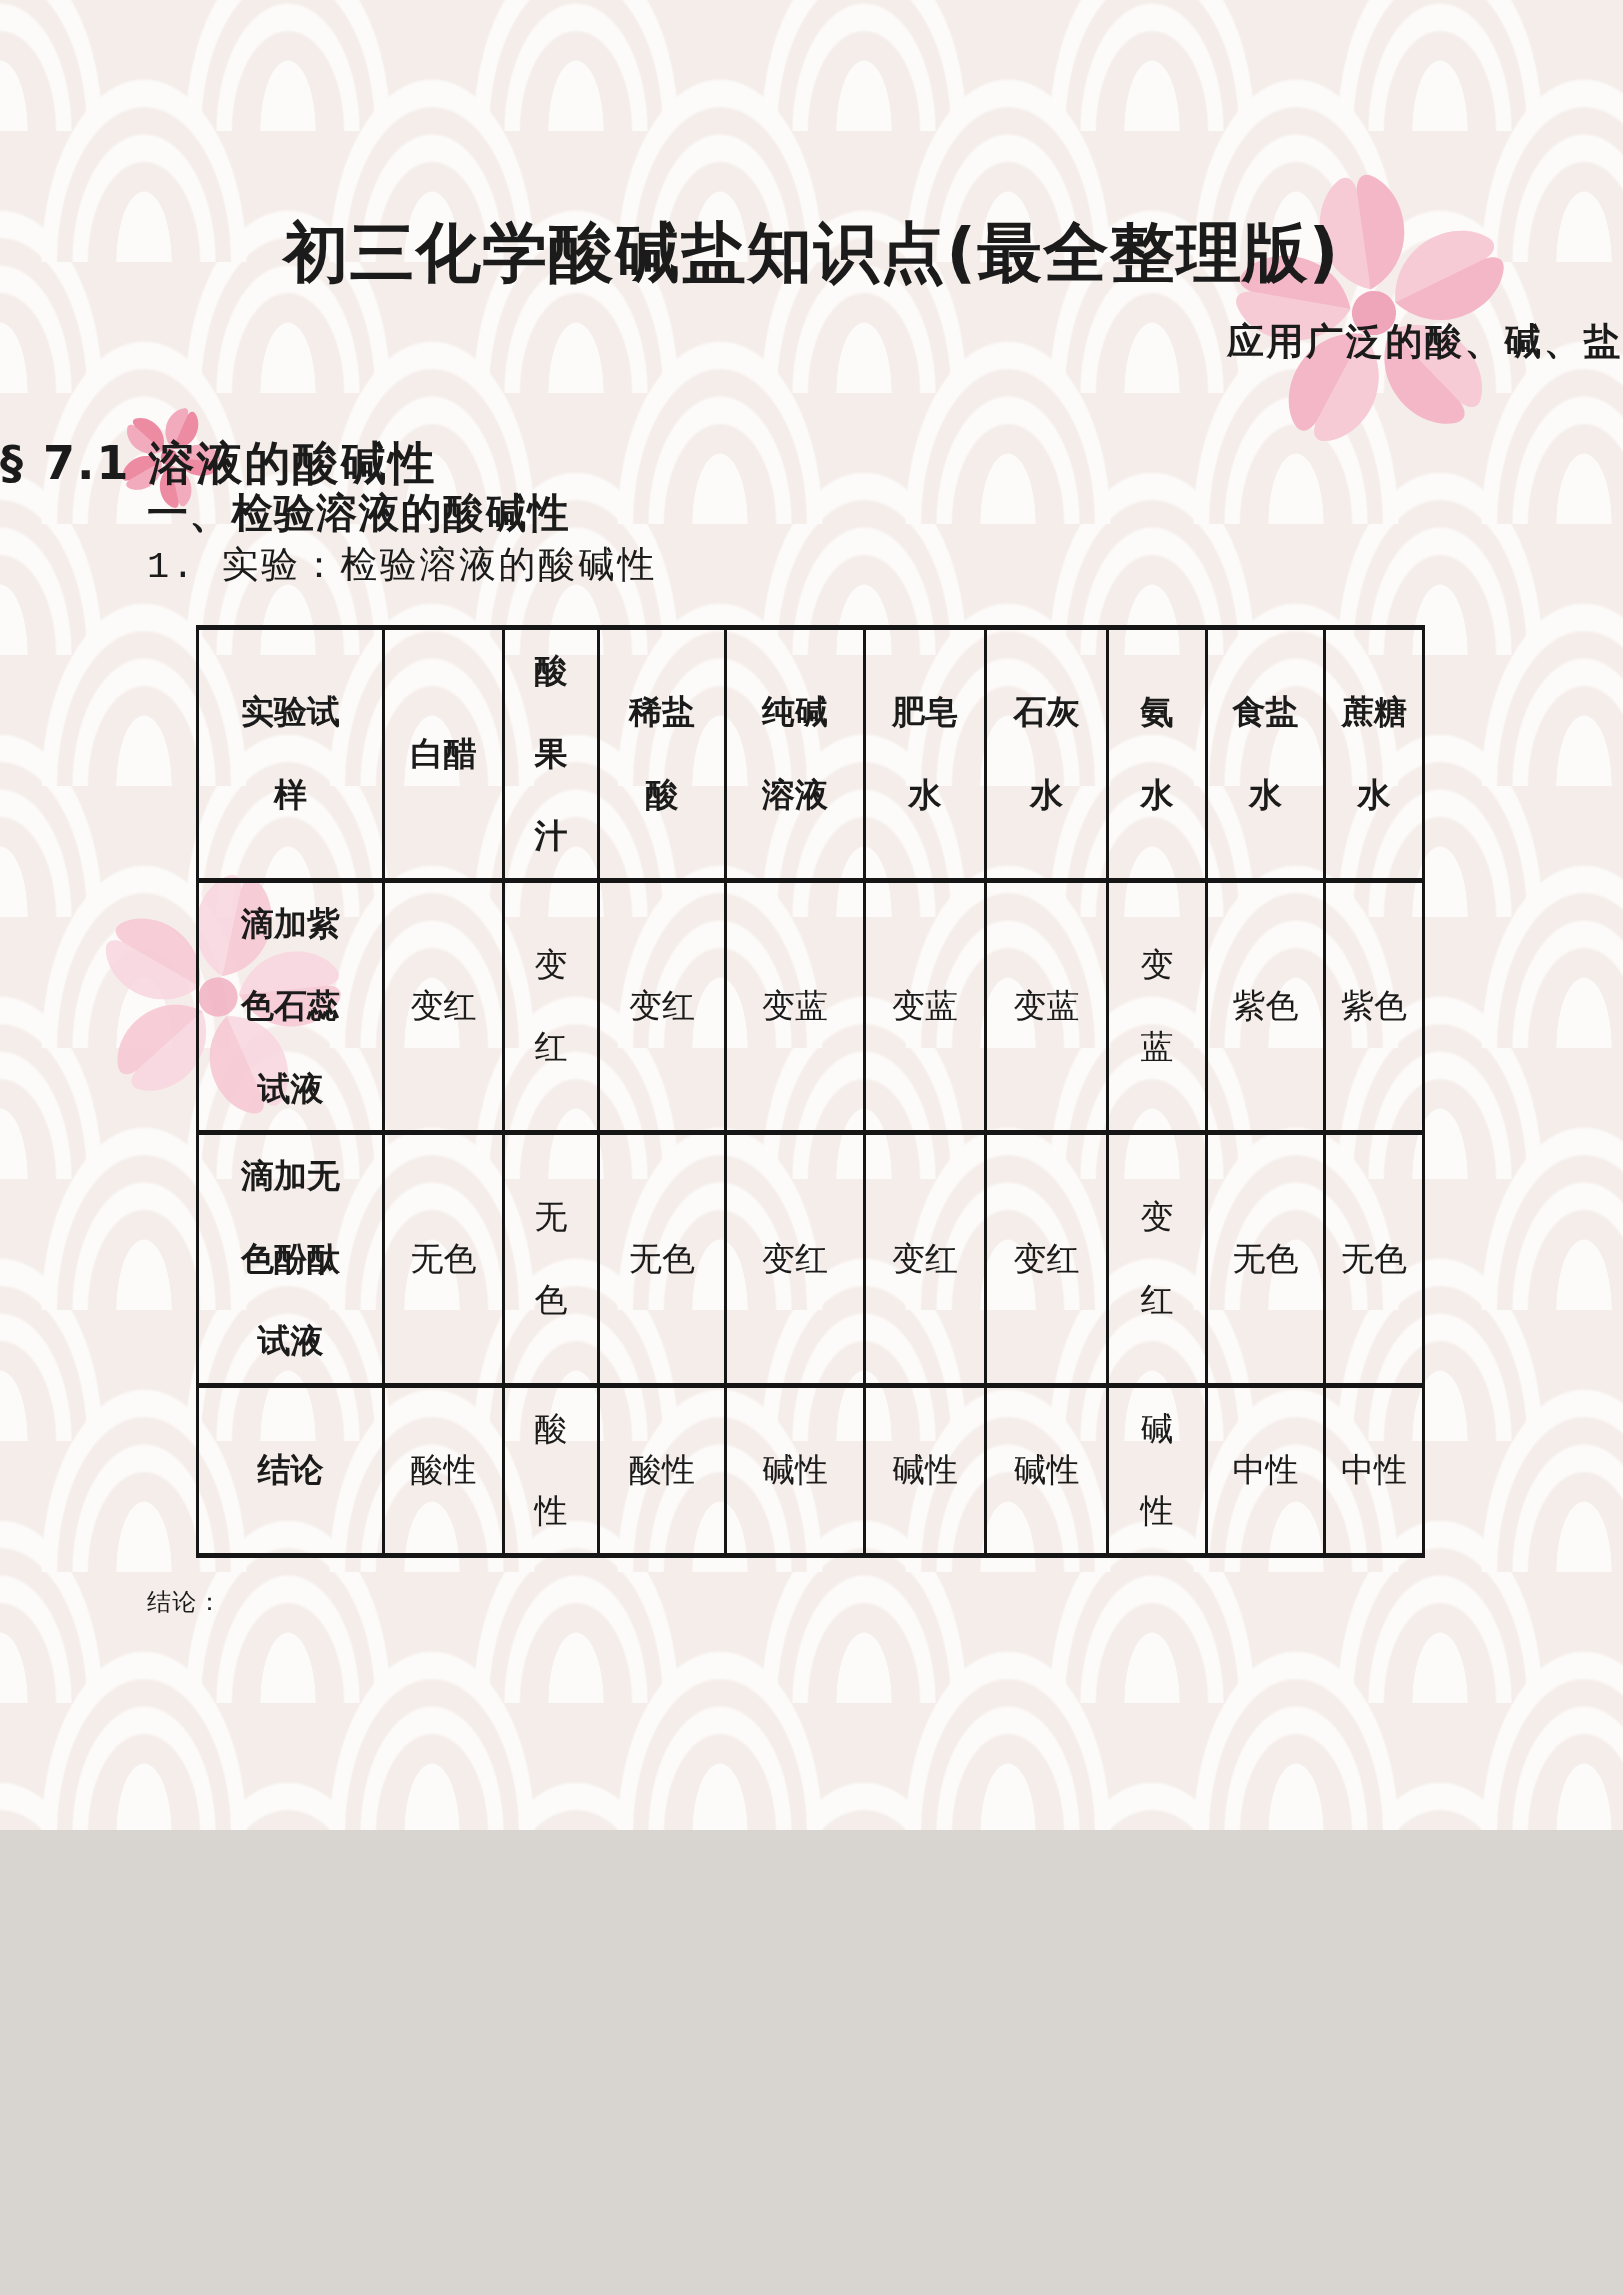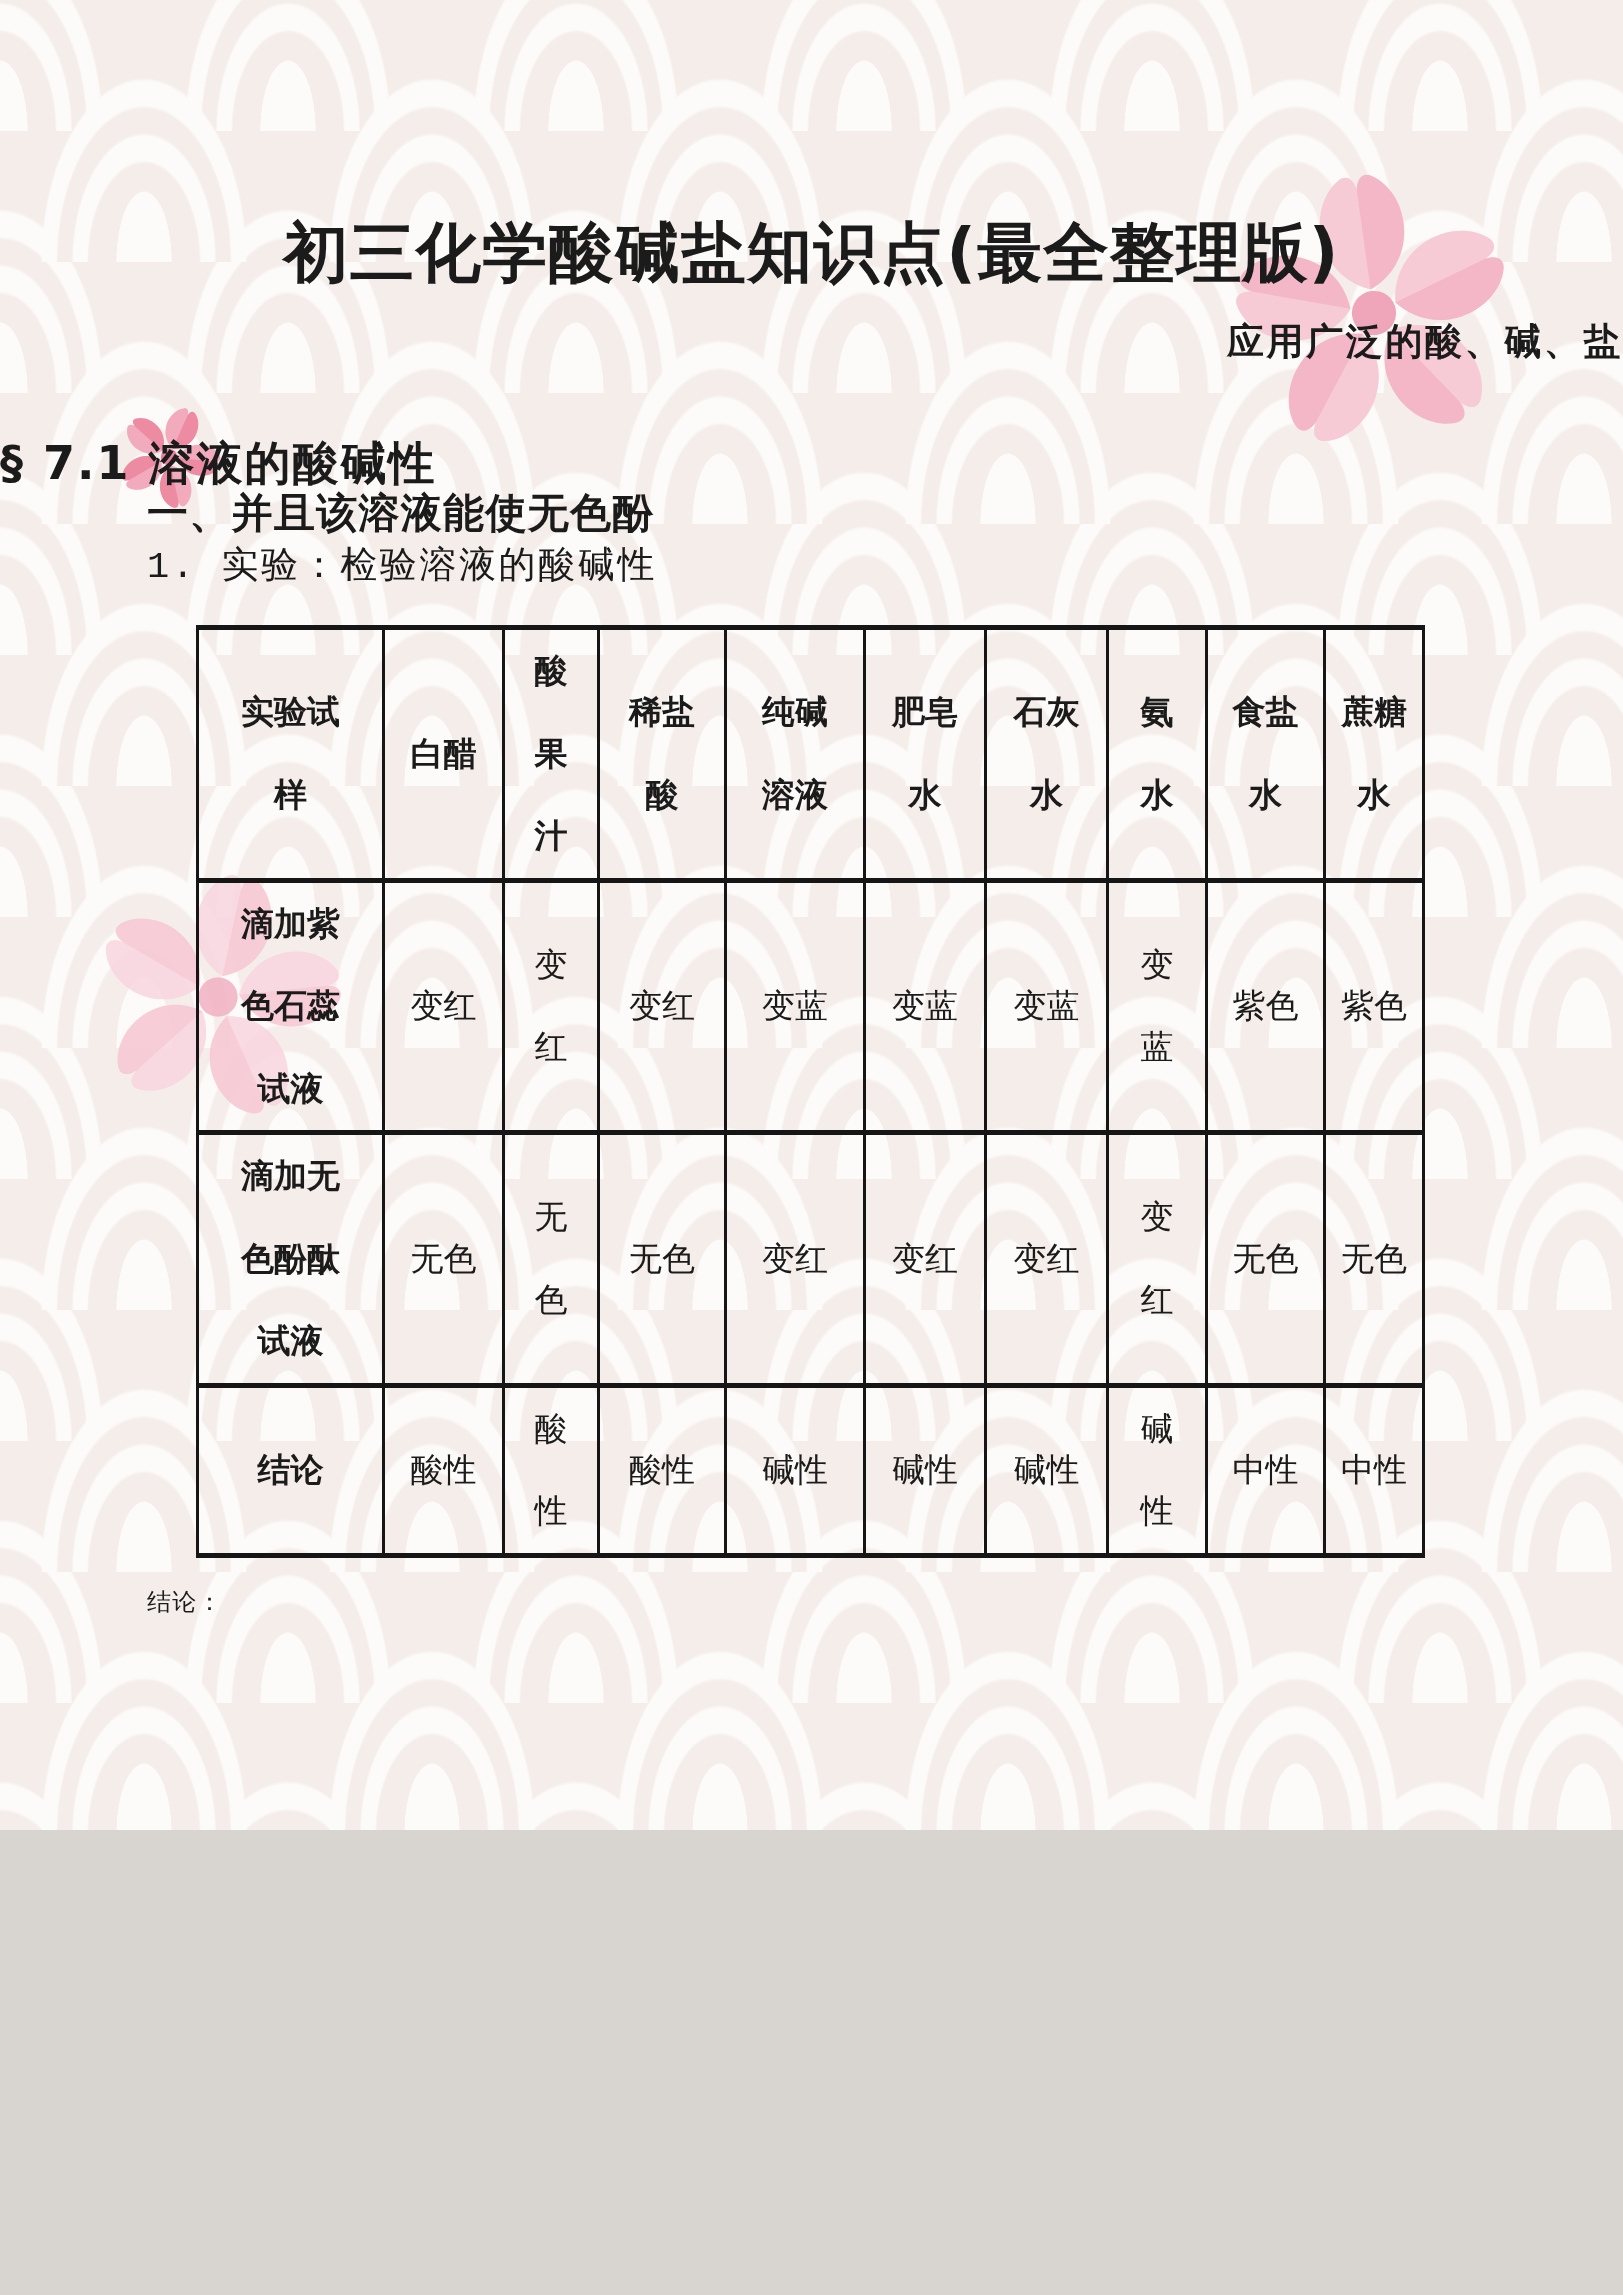--- a/index.html
+++ b/index.html
@@ -147,21 +147,21 @@
         <path d="M100,86C90,82 79,73 76,57C73,41 80,26 90,20C95,17 99,20 100,27C101,20 105,17 110,20C120,26 127,41 124,57C121,73 110,82 100,86Z" fill="#f7c8d4" transform="rotate(288 100 100)"></path>
         <path d="M100,86C90,82 79,73 76,57C73,41 80,26 90,20C95,17 99,20 100,27L100,86Z" fill="rgba(255,255,255,0.28)" transform="rotate(288 100 100)"></path>
         <circle cx="100" cy="100" r="13" fill="#f2b4c5"></circle>
       </svg>
     </div>
 
   <div class="content">
     <div class="title">初三化学酸碱盐知识点(最全整理版)</div>
     <div class="subtitle">应用广泛的酸、碱、盐</div>
     <div class="section-heading">§ 7.1 溶液的酸碱性</div>
-    <div class="main-heading">一、并且该溶液能使无色酚</div>
+    <div class="main-heading">一、检验溶液的酸碱性</div>
     <div class="experiment-intro">1. 实验：检验溶液的酸碱性</div>
 
     <div class="table-wrap">
       <table>
         <colgroup>
           <col class="c0">
             <col class="c1">
             <col class="c2">
             <col class="c3">
             <col class="c4">

